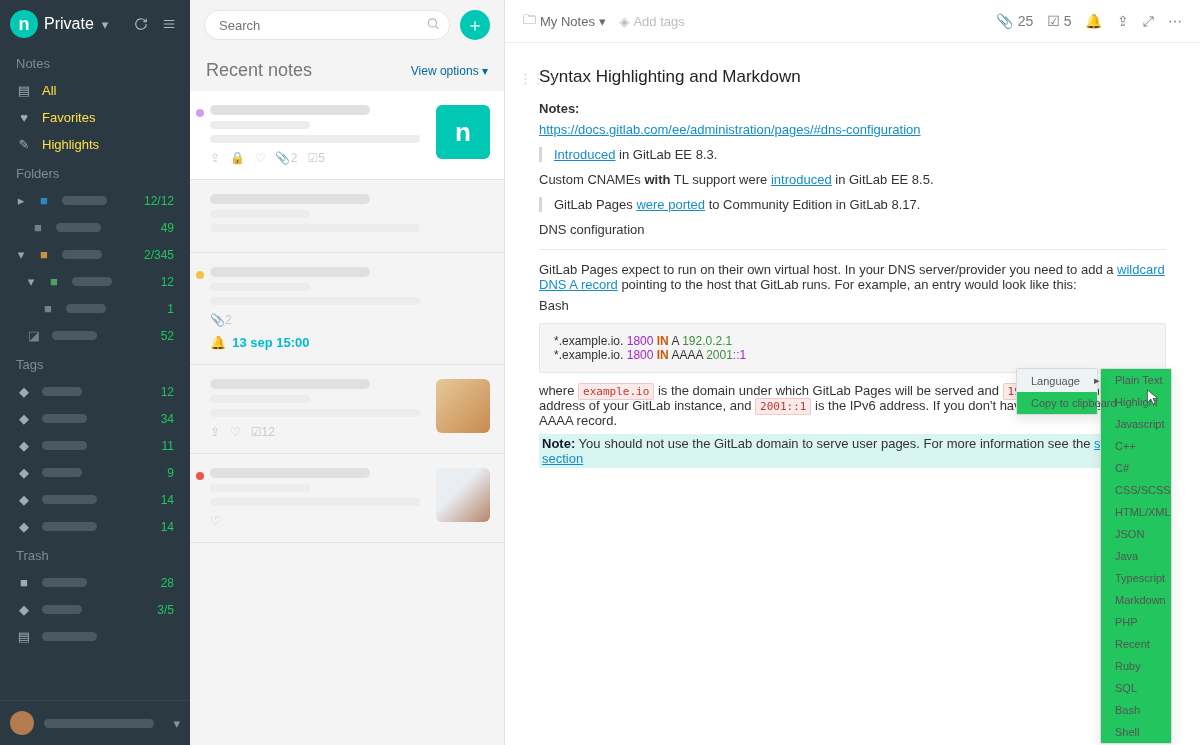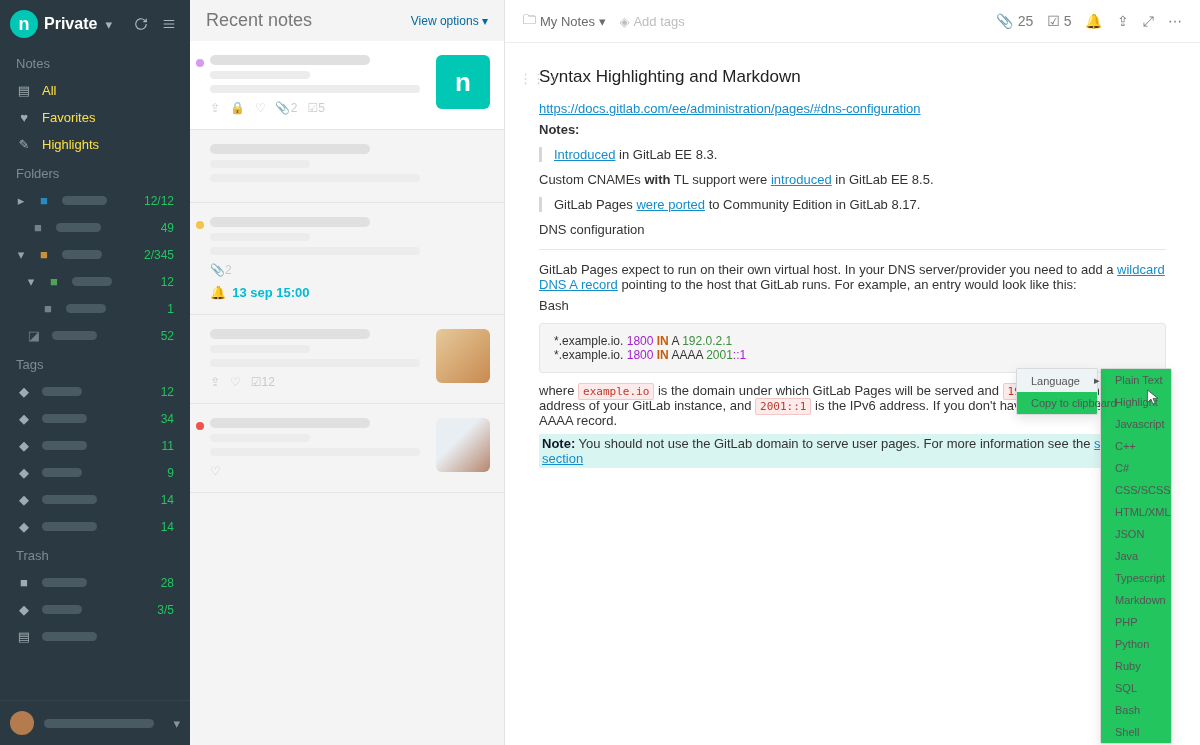--- a/index.html
+++ b/index.html
@@ -6,21 +6,21 @@
   box-sizing:border-box;margin:0;padding:0;
   font-family:-apple-system,BlinkMacSystemFont,"Segoe UI",Helvetica,Arial,sans-serif;
 }
 html,body{height:100%;width:100%;overflow:hidden;}
 body{display:flex;background:#fff;color:#333;font-size:13px;}
 
 
 .sidebar{width:190px;background:#2b3a42;color:#c8d1d7;display:flex;flex-direction:column;flex:none;}
 .sb-top{display:flex;align-items:center;padding:10px 10px;gap:6px;}
 .logo{width:28px;height:28px;border-radius:50%;background:#00c8b4;color:#fff;display:flex;align-items:center;justify-content:center;font-weight:700;font-size:18px;}
-.private-label{font-weight:700;font-size:16px;color:#fff;text-align:right;}
+.private-label{font-weight:400;font-size:16px;color:#fff;text-align:right;}
 .chev{margin-left:2px;opacity:.8;}
 .sb-top-spacer{flex:1;}
 .sb-ico{width:22px;height:22px;display:flex;align-items:center;justify-content:center;cursor:pointer;opacity:.8;}
 
 .sb-section{padding:8px 12px 0 12px;}
 .sb-section-title{font-size:13px;color:#7e8b94;margin-bottom:6px;padding-left:4px;}
 .sb-row{display:flex;align-items:center;gap:10px;padding:6px 4px;cursor:pointer;border-radius:4px;}
 .sb-ic{width:16px;display:flex;align-items:center;justify-content:center;opacity:.75;font-size:13px;}
 .sb-label{flex:1;font-size:13px;color:#fde047;}
 .sb-badge{font-size:12px;color:#22c55e;}
@@ -234,20 +234,32 @@
   </div>
 
   <div class="sb-footer">
     <div class="avatar"></div>
     <span class="skeleton"></span>
     <span class="chev-small">▾</span>
   </div>
 </div>
 
 <div class="mid">
+  <div class="mid-top">
+    <div class="search-wrap">
+      <input class="search" placeholder="Search" style="">
+      <span class="search-ic">
+        <svg width="14" height="14" viewBox="0 0 24 24" fill="none" stroke="#b6b6b6" stroke-width="2">
+            <circle cx="11" cy="11" r="7"></circle>
+            <path d="m21 21-4.3-4.3"></path>
+          </svg>
+      </span>
+    </div>
+    <div class="add-btn">＋</div>
+  </div>
   <div class="mid-head">
     <span class="mid-title">Recent notes</span>
     <div class="mid-head-spacer"></div>
     <span class="view-opts"><span>View options</span> ▾</span>
   </div>
 
   <div class="notes-list">
     <div class="note-card sel">
       <span class="status-dot dot-purple"></span>
       <div class="nline nline1"></div>
@@ -338,22 +350,22 @@
         <span>⤢</span>
       </div>
     <div class="c-tool">
         <span>⋯</span>
       </div>
   </div>
 
   <div class="doc">
     <span class="handle">⋮⋮ ○</span>
     <h1>Syntax Highlighting and Markdown</h1>
+    <p><b>Notes:</b></p>
     <p><a class="u">https://docs.gitlab.com/ee/administration/pages/#dns-configuration</a></p>
-    <p><b>Notes:</b></p>
     <div class="vrule">
       <a class="u">Introduced</a><span> in GitLab EE 8.3.</span>
     </div>
     <p>
       <span>Custom   CNAMEs </span><b>with</b><span>  TL support were </span><a class="u">introduced</a><span> in GitLab EE 8.5.</span>
     </p>
     <div class="vrule">
       <span>GitLab Pages </span><a class="u">were ported</a><span> to Community Edition in GitLab 8.17.</span>
     </div>
     <p>DNS configuration</p>
@@ -377,21 +389,21 @@
         <div class="mi">Javascript</div>
         <div class="mi">C++</div>
         <div class="mi">C#</div>
         <div class="mi">CSS/SCSS</div>
         <div class="mi">HTML/XML</div>
         <div class="mi">JSON</div>
         <div class="mi">Java</div>
         <div class="mi">Typescript</div>
         <div class="mi">Markdown</div>
         <div class="mi">PHP</div>
-        <div class="mi">Python</div>
+        <div class="mi">Recent</div>
         <div class="mi">Ruby</div>
         <div class="mi">SQL</div>
         <div class="mi">Bash</div>
         <div class="mi">Shell</div>
       </div>
     <div class="menu menu2" id="menu-ctx">
         <div class="mi sub" style="background: rgb(238, 243, 246);">
           <span>Language</span>
           <span>▸</span>
         </div>

